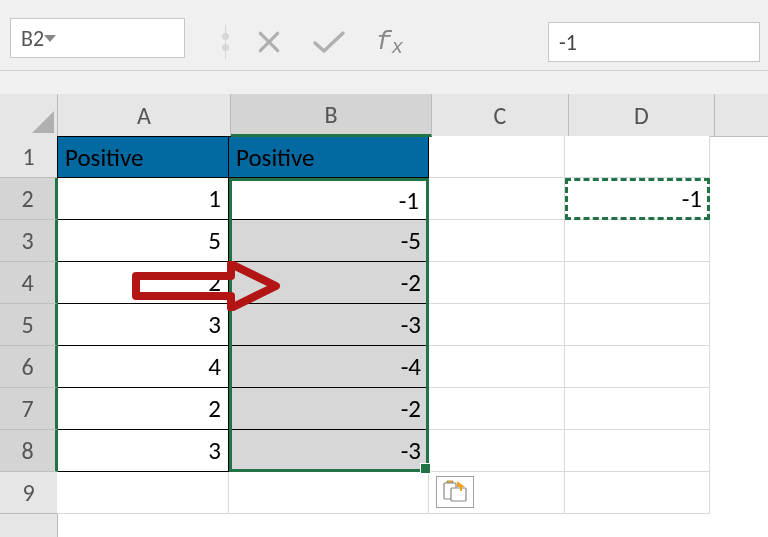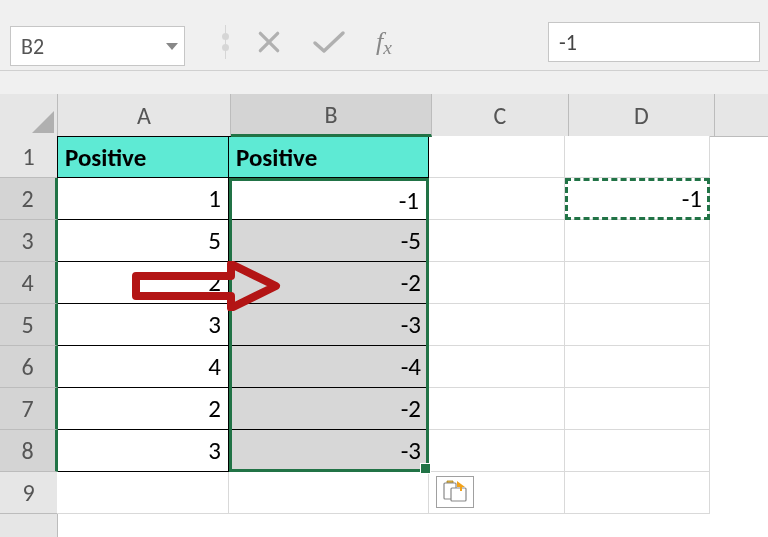--- a/index.html
+++ b/index.html
@@ -19,29 +19,29 @@
     top: 10px;
     left: 0;
     right: 0;
     height: 60px;
     background: #f0f0f0;
     border-bottom: 1px solid #d0d0d0;
   }
   .name-box {
     position: absolute;
     left: 10px;
-    top: 16px;
+    top: 8px;
     width: 175px;
     height: 40px;
     background: #fff;
     border: 1px solid #c6c6c6;
     box-sizing: border-box;
     display: flex;
     align-items: center;
-    justify-content: space-between;
+    justify-content: flex-start;
     padding: 0 6px 0 10px;
     font-size: 22px;
     color: #555;
   }
   .name-box .dd {
     width: 0; height: 0;
     border-left: 6px solid transparent;
     border-right: 6px solid transparent;
     border-top: 7px solid #888;
   }
@@ -63,21 +63,21 @@
   .fx-divider::before,
   .fx-divider::after{
     content:""; position:absolute; left:-3px; width:7px; height:7px;
     border-radius:50%; background:#d6d6d6;
   }
   .fx-divider::before{top:8px}
   .fx-divider::after{bottom:8px}
 
   .fx-btn { color:#b0b0b0; font-size:30px; line-height:1; }
   .fx-btn.cancel svg, .fx-btn.enter svg{display:block}
-  .fx-label { font-style: italic; color:#888; font-size:26px; font-family: Liberation Serif, serif; }
+  .fx-label { font-style: italic; color:#888; font-size:26px; font-family: Liberation Mono, monospace; }
   .formula-bar {
     position: absolute;
     left: 548px;
     right: 8px;
     top: 12px;
     height: 40px;
     background: #fff;
     border: 1px solid #c6c6c6;
     box-sizing: border-box;
     display: flex;
@@ -180,22 +180,22 @@
   .cC{left:372px;width:136px}
   .cD{left:508px;width:145px}
   
   .r1{top:0}    .r2{top:42px}  .r3{top:84px}  .r4{top:126px}
   .r5{top:168px}.r6{top:210px} .r7{top:252px} .r8{top:294px}
   .r9{top:336px}
   .cell{height:42px}
 
   
   .hdr{
-    background:#5eead4;
-    font-weight:bold;
+    background:#0369a1;
+    font-weight:normal;
   }
 
   
   .border-t{border-top:1.6px solid #000 !important}
   .border-l{border-left:1.6px solid #000 !important}
   .border-r{border-right:1.6px solid #000 !important}
   .border-b{border-bottom:1.6px solid #000 !important}
   .inner-r{border-right:1.6px solid #000 !important}
   .inner-b{border-bottom:1.6px solid #000 !important}
 

